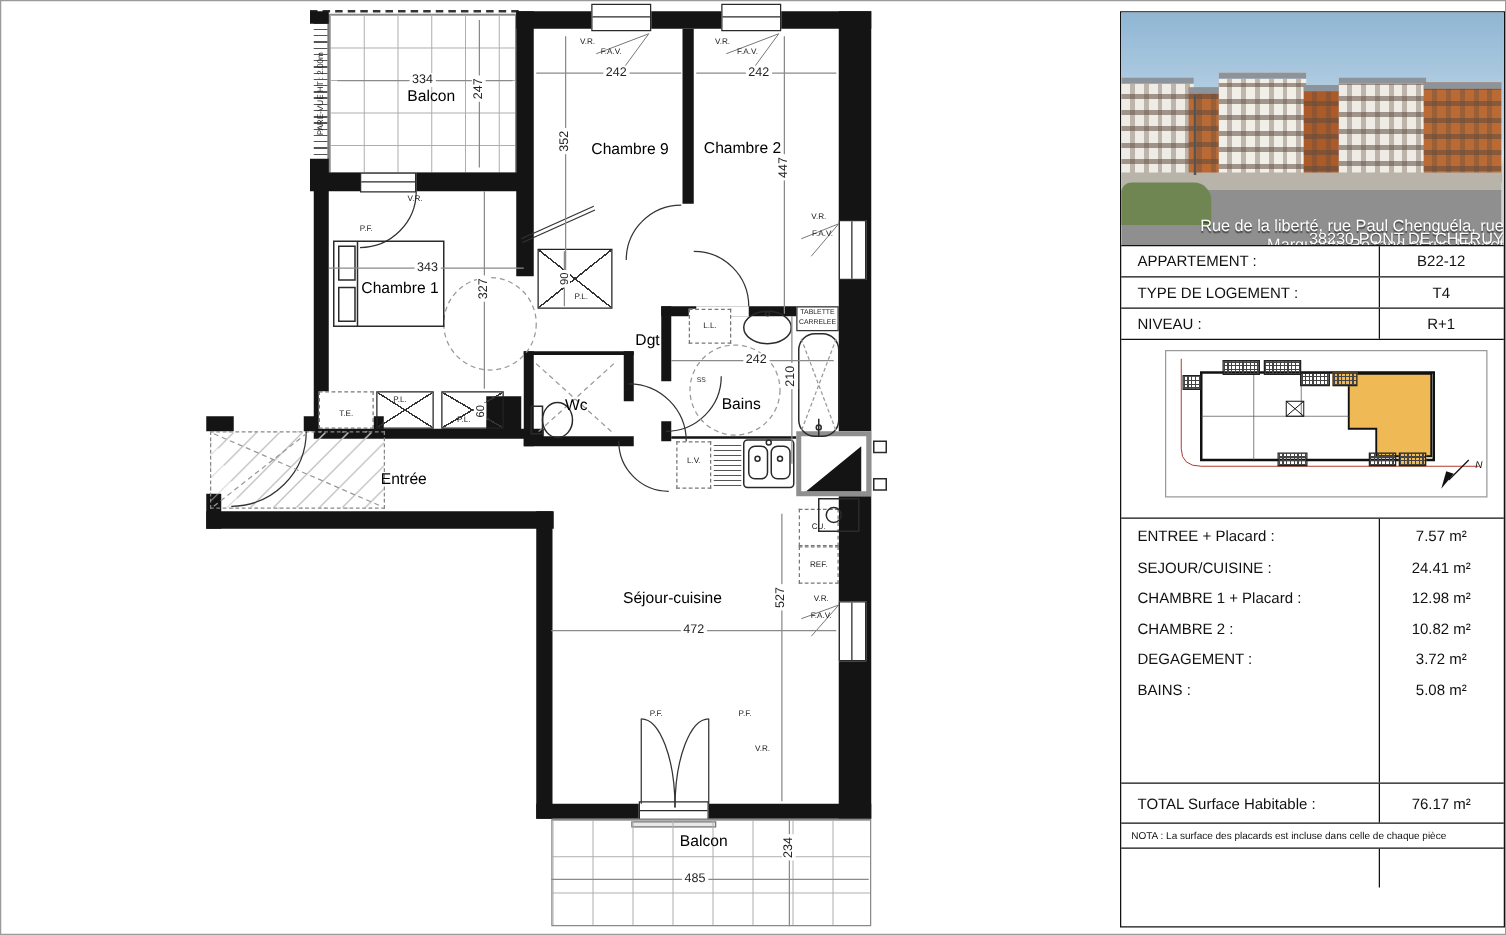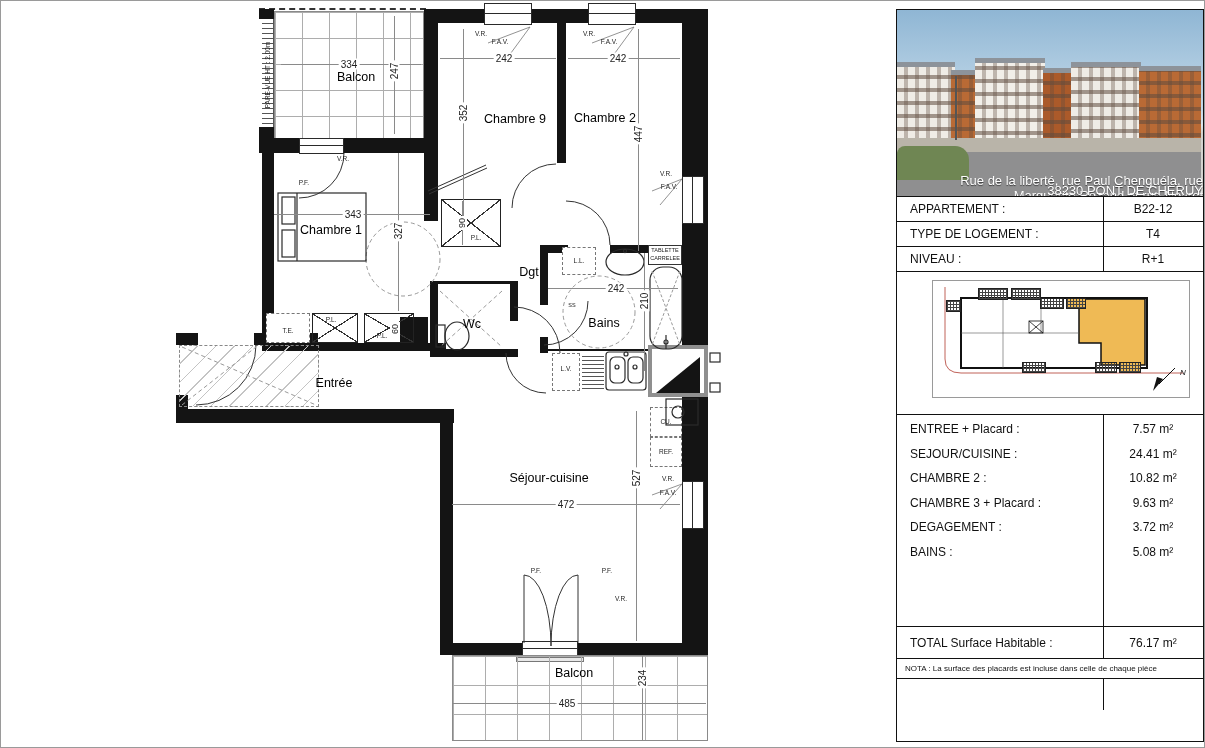--- a/index.html
+++ b/index.html
@@ -1,20 +1,20 @@
 <!DOCTYPE html>
 <html><head>
 <meta charset="utf-8">
 <style>
   *{margin:0;padding:0;box-sizing:border-box}
   html,body{width:1205px;height:748px;background:#fff;font-family:"Liberation Sans",sans-serif;color:#111}
   .sheet{position:absolute;inset:0;width:1205px;height:748px;background:#fff;border:1px solid #9a9a9a;overflow:hidden}
 
   
-  .plan{position:absolute;left:15px;top:0;width:900px;height:726px}
+  .plan{position:absolute;left:4px;top:0;width:900px;height:726px}
   .wall{position:absolute;background:#141414}
   .gap{position:absolute;background:#fff}
   .dl{position:absolute;background:#8a8a8a}
   .dim{position:absolute;font-size:10px;color:#222;background:#fff;padding:0 2px;transform:translate(-50%,-50%);white-space:nowrap}
   .dim.v{transform:translate(-50%,-50%) rotate(-90deg)}
   .rlbl{position:absolute;font-size:12.5px;color:#000;transform:translate(-50%,-50%);white-space:nowrap}
   .ann{position:absolute;font-size:6.5px;color:#222;transform:translate(-50%,-50%);white-space:nowrap;line-height:1.1}
   .ann.v{transform:translate(-50%,-50%) rotate(-90deg)}
   .ann.tiny{font-size:5.5px;text-align:center}
   .tiles{position:absolute;border:1px solid #8a8a8a;background-image:linear-gradient(#adadad 1px,transparent 1px),linear-gradient(90deg,#adadad 1px,transparent 1px);background-size:27px 26px}
@@ -308,26 +308,26 @@
     <div class="areas">
       <div class="arow">
           <span class="lab">ENTREE + Placard :</span>
           <span class="val">7.57 m²</span>
         </div>
       <div class="arow">
           <span class="lab">SEJOUR/CUISINE :</span>
           <span class="val">24.41 m²</span>
         </div>
       <div class="arow">
+          <span class="lab">CHAMBRE 1 + Placard :</span>
+          <span class="val">12.98 m²</span>
+        </div>
+      <div class="arow">
           <span class="lab">CHAMBRE 2 :</span>
           <span class="val">10.82 m²</span>
-        </div>
-      <div class="arow">
-          <span class="lab">CHAMBRE 3 + Placard :</span>
-          <span class="val">9.63 m²</span>
         </div>
       <div class="arow">
           <span class="lab">DEGAGEMENT :</span>
           <span class="val">3.72 m²</span>
         </div>
       <div class="arow">
           <span class="lab">BAINS :</span>
           <span class="val">5.08 m²</span>
         </div>
     </div>

